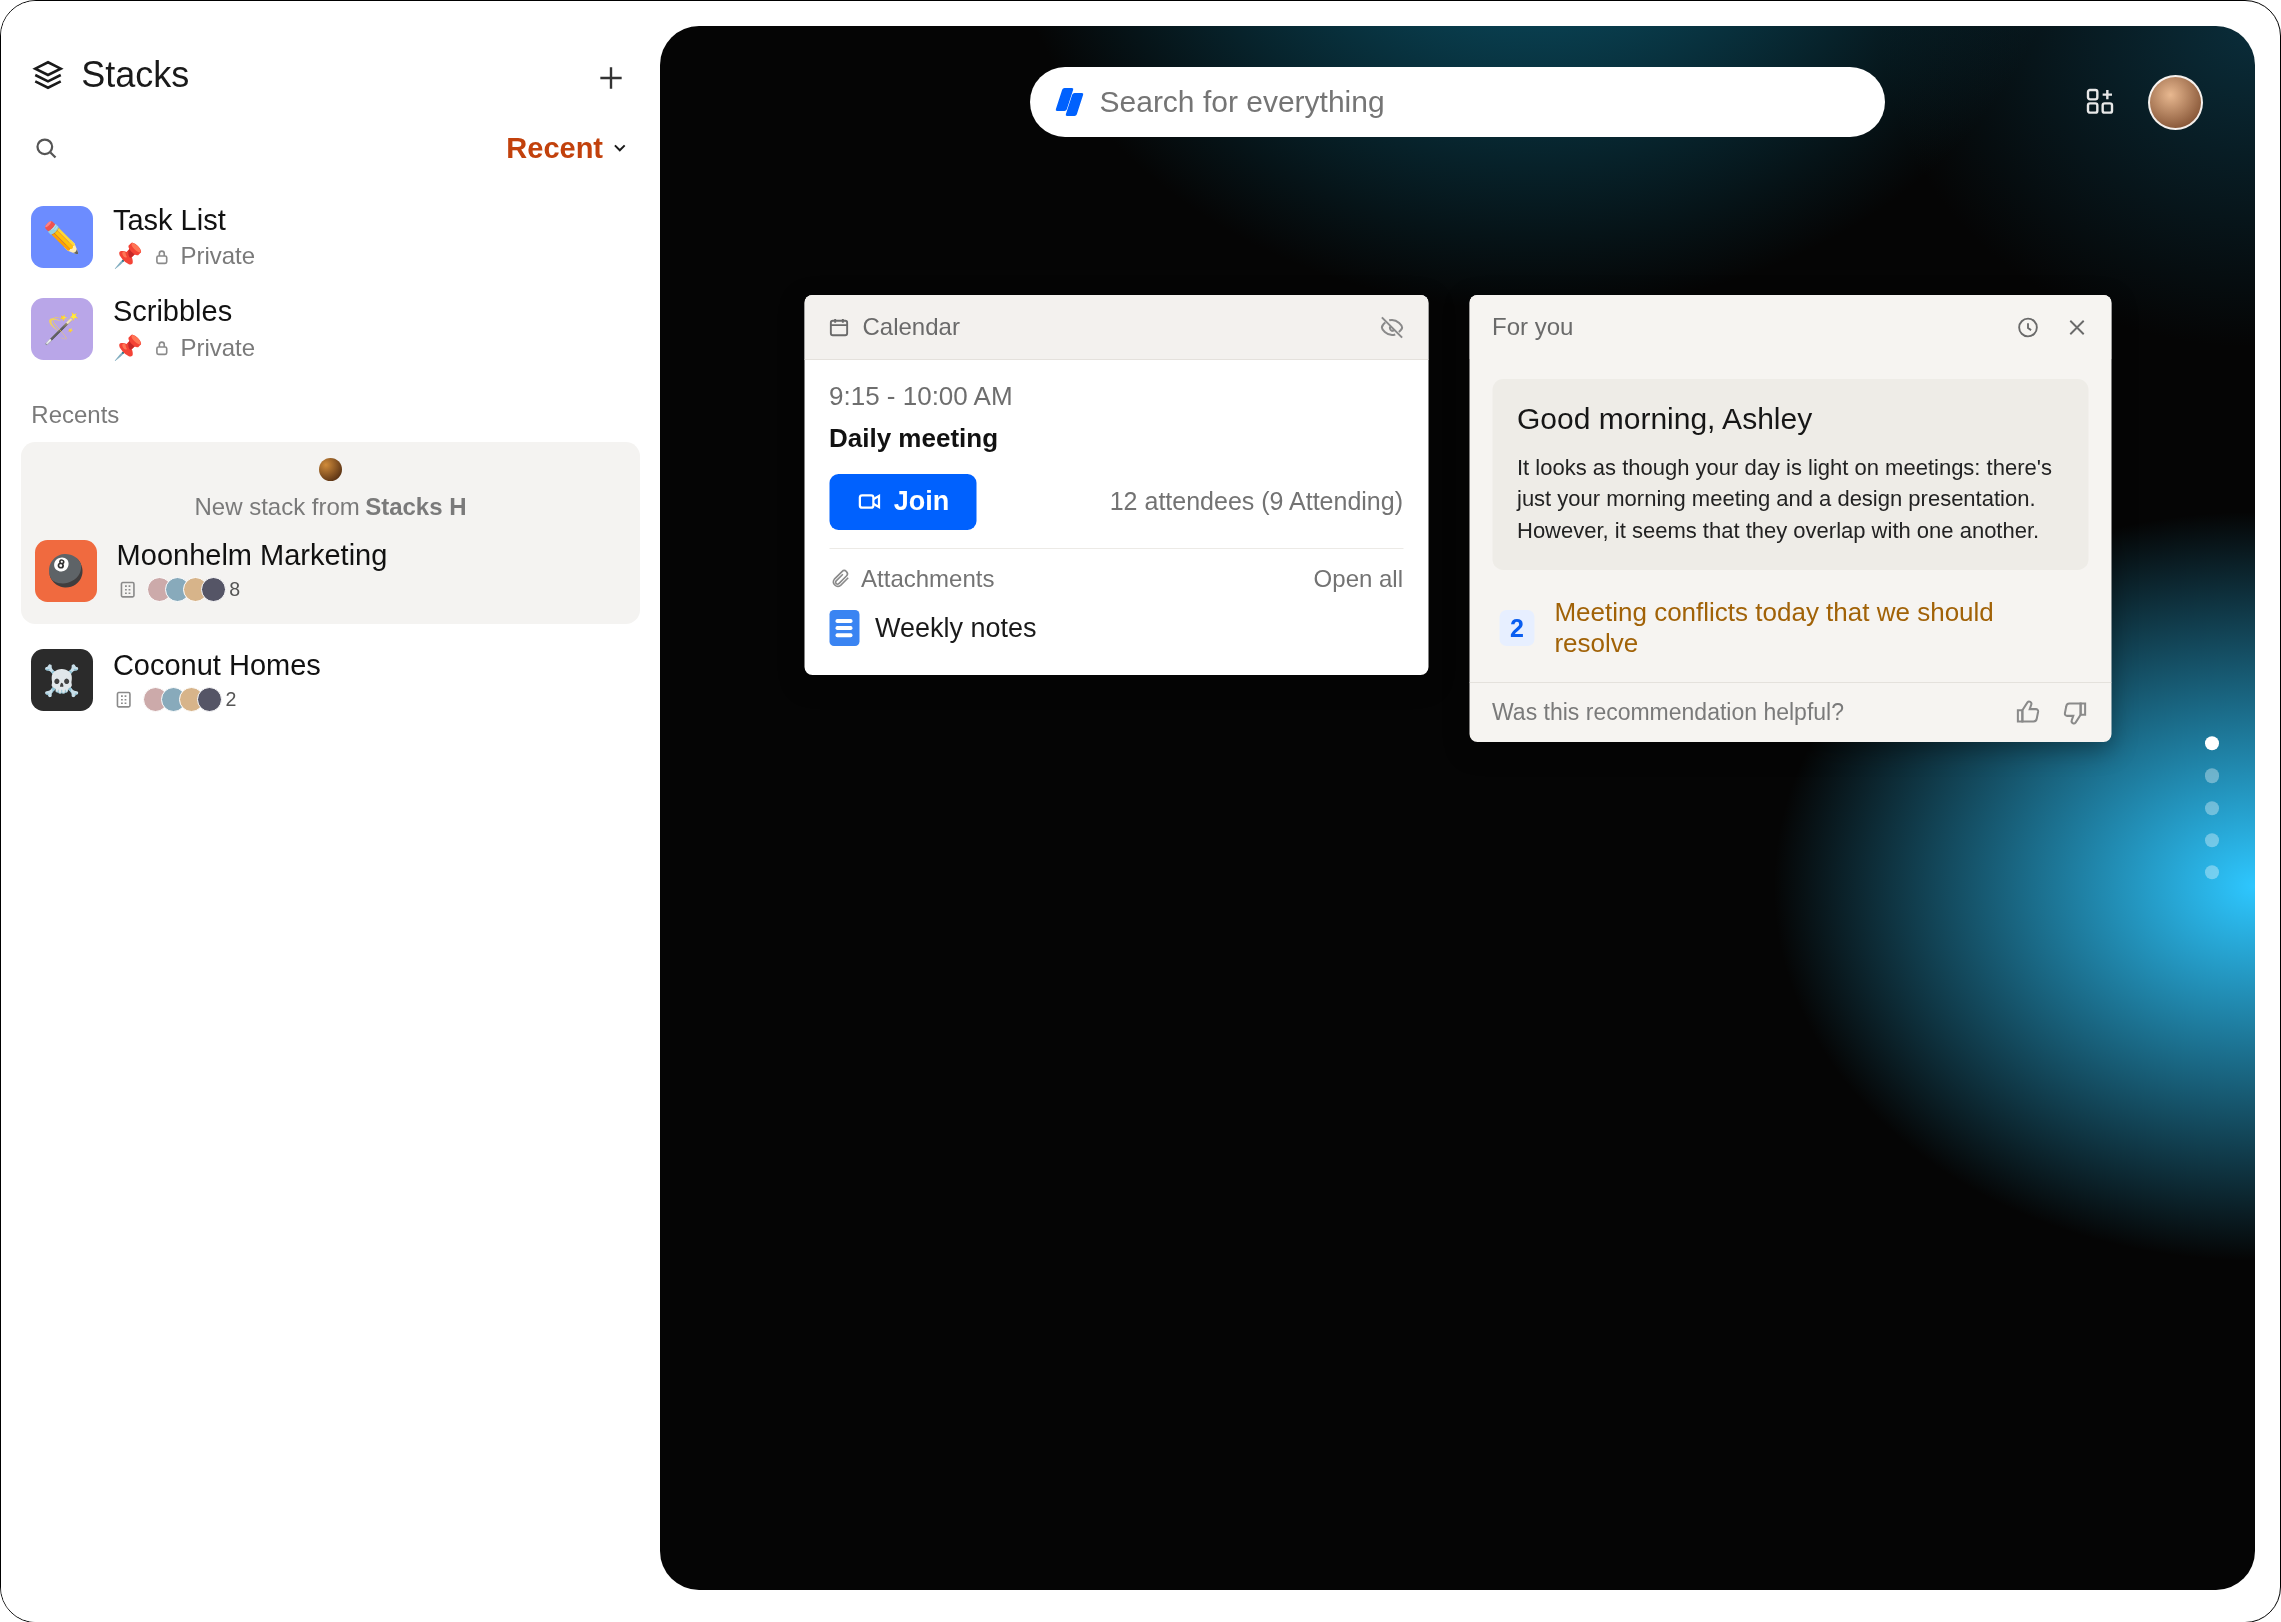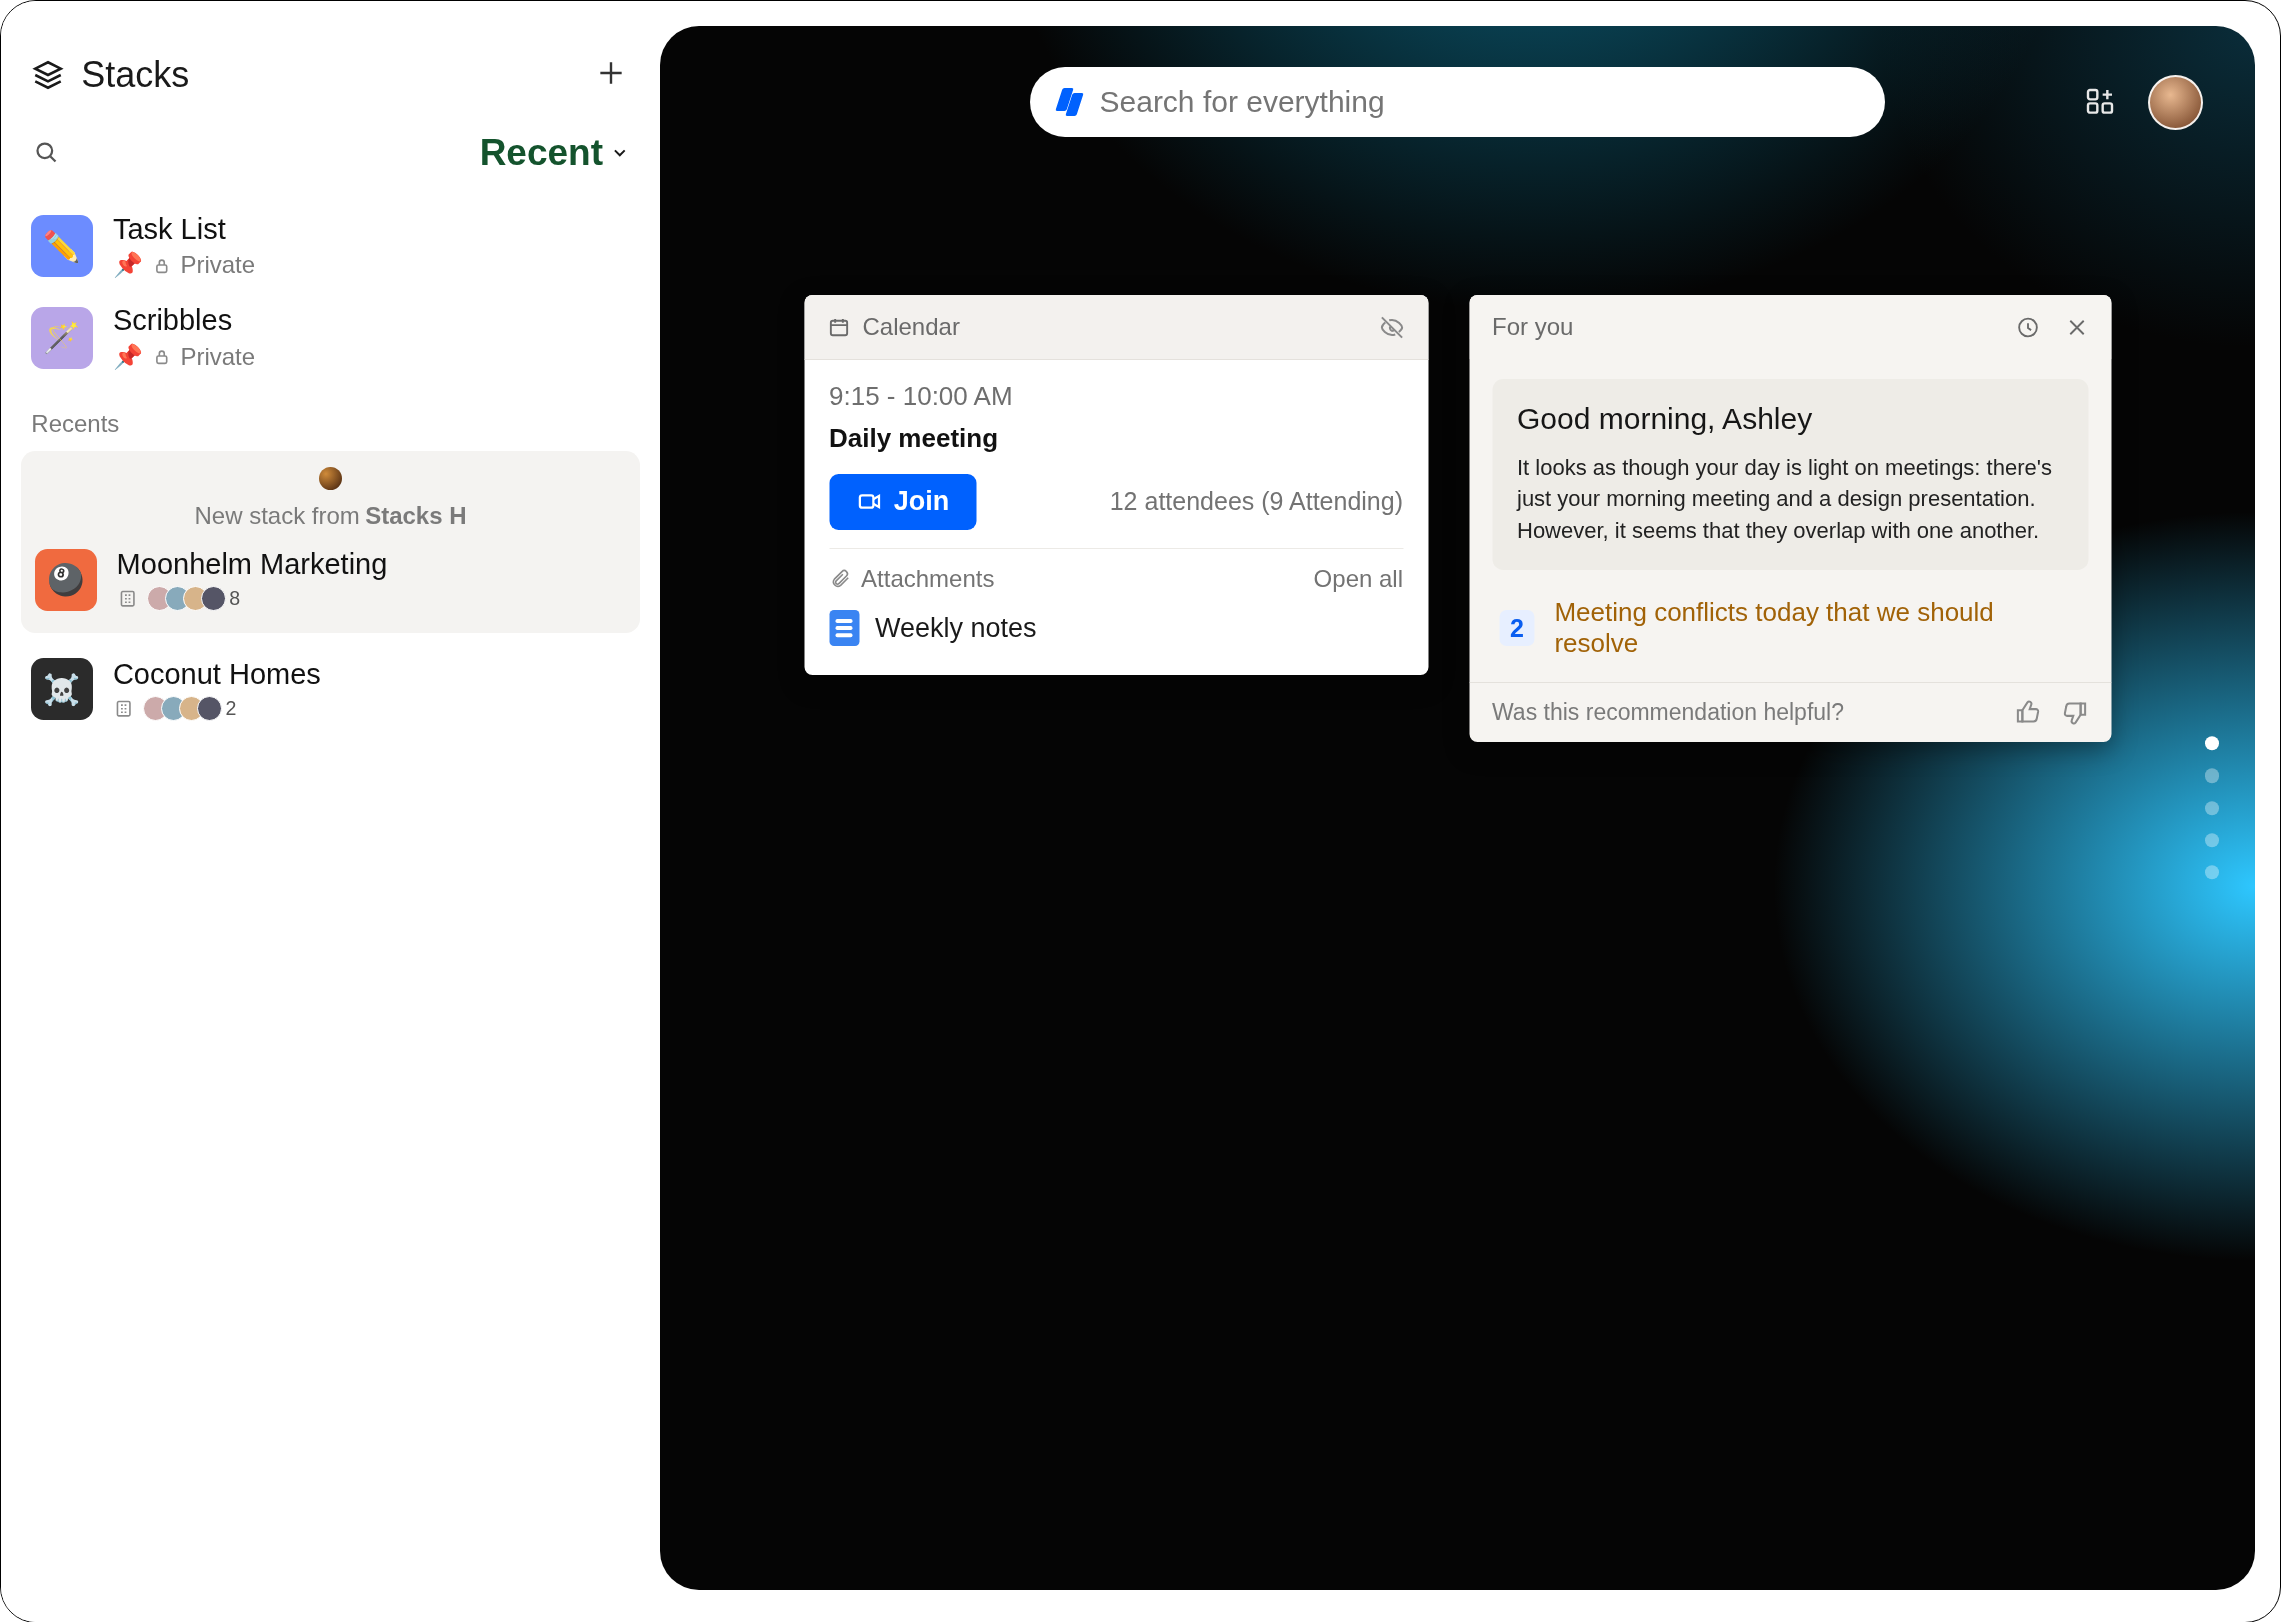--- a/index.html
+++ b/index.html
@@ -21,33 +21,33 @@
   .sidebar {
     width: 659px;
     height: 100%;
     background: #fff;
     padding: 53px 25px 0 25px;
     display: flex;
     flex-direction: column;
   }
   .sidebar-header {
     display: flex;
-    align-items: flex-start;
+    align-items: flex-end;
     justify-content: space-between;
     padding: 0 5.3px 16px 5.3px;
   }
   .sidebar-title-wrap { display: flex; align-items: center; gap: 16px; }
   .sidebar-title { font-size: 36px; font-weight: 500; color: #1a1a1a; }
   .plus-btn { width: 37px; height: 37px; display:flex; align-items:center; justify-content:center; color:#333; cursor:pointer; }
   .sidebar-row2 {
     display:flex; align-items:center; justify-content:space-between;
     padding: 19.6px 5.3px 27px 5.3px;
   }
   .search-icon-btn { width: 30px; height:30px; display:flex;align-items:center;justify-content:center; color:#555; cursor:pointer; }
-  .sort-drop { display:flex; align-items:center; gap:7.1px; font-size:37px; font-weight:600; color:#14532d; cursor:pointer; }
+  .sort-drop { display:flex; align-items:center; gap:7.1px; font-size:29px; font-weight:600; color:#c2410c; cursor:pointer; }
 
   .stack-item {
     display:flex; align-items:center; gap:19.6px;
     padding: 12.5px 5.3px;
     border-radius: 12.5px;
     cursor:pointer;
   }
   .stack-icon {
     width: 62px; height: 62px; border-radius: 12.5px;
     display:flex; align-items:center; justify-content:center;

